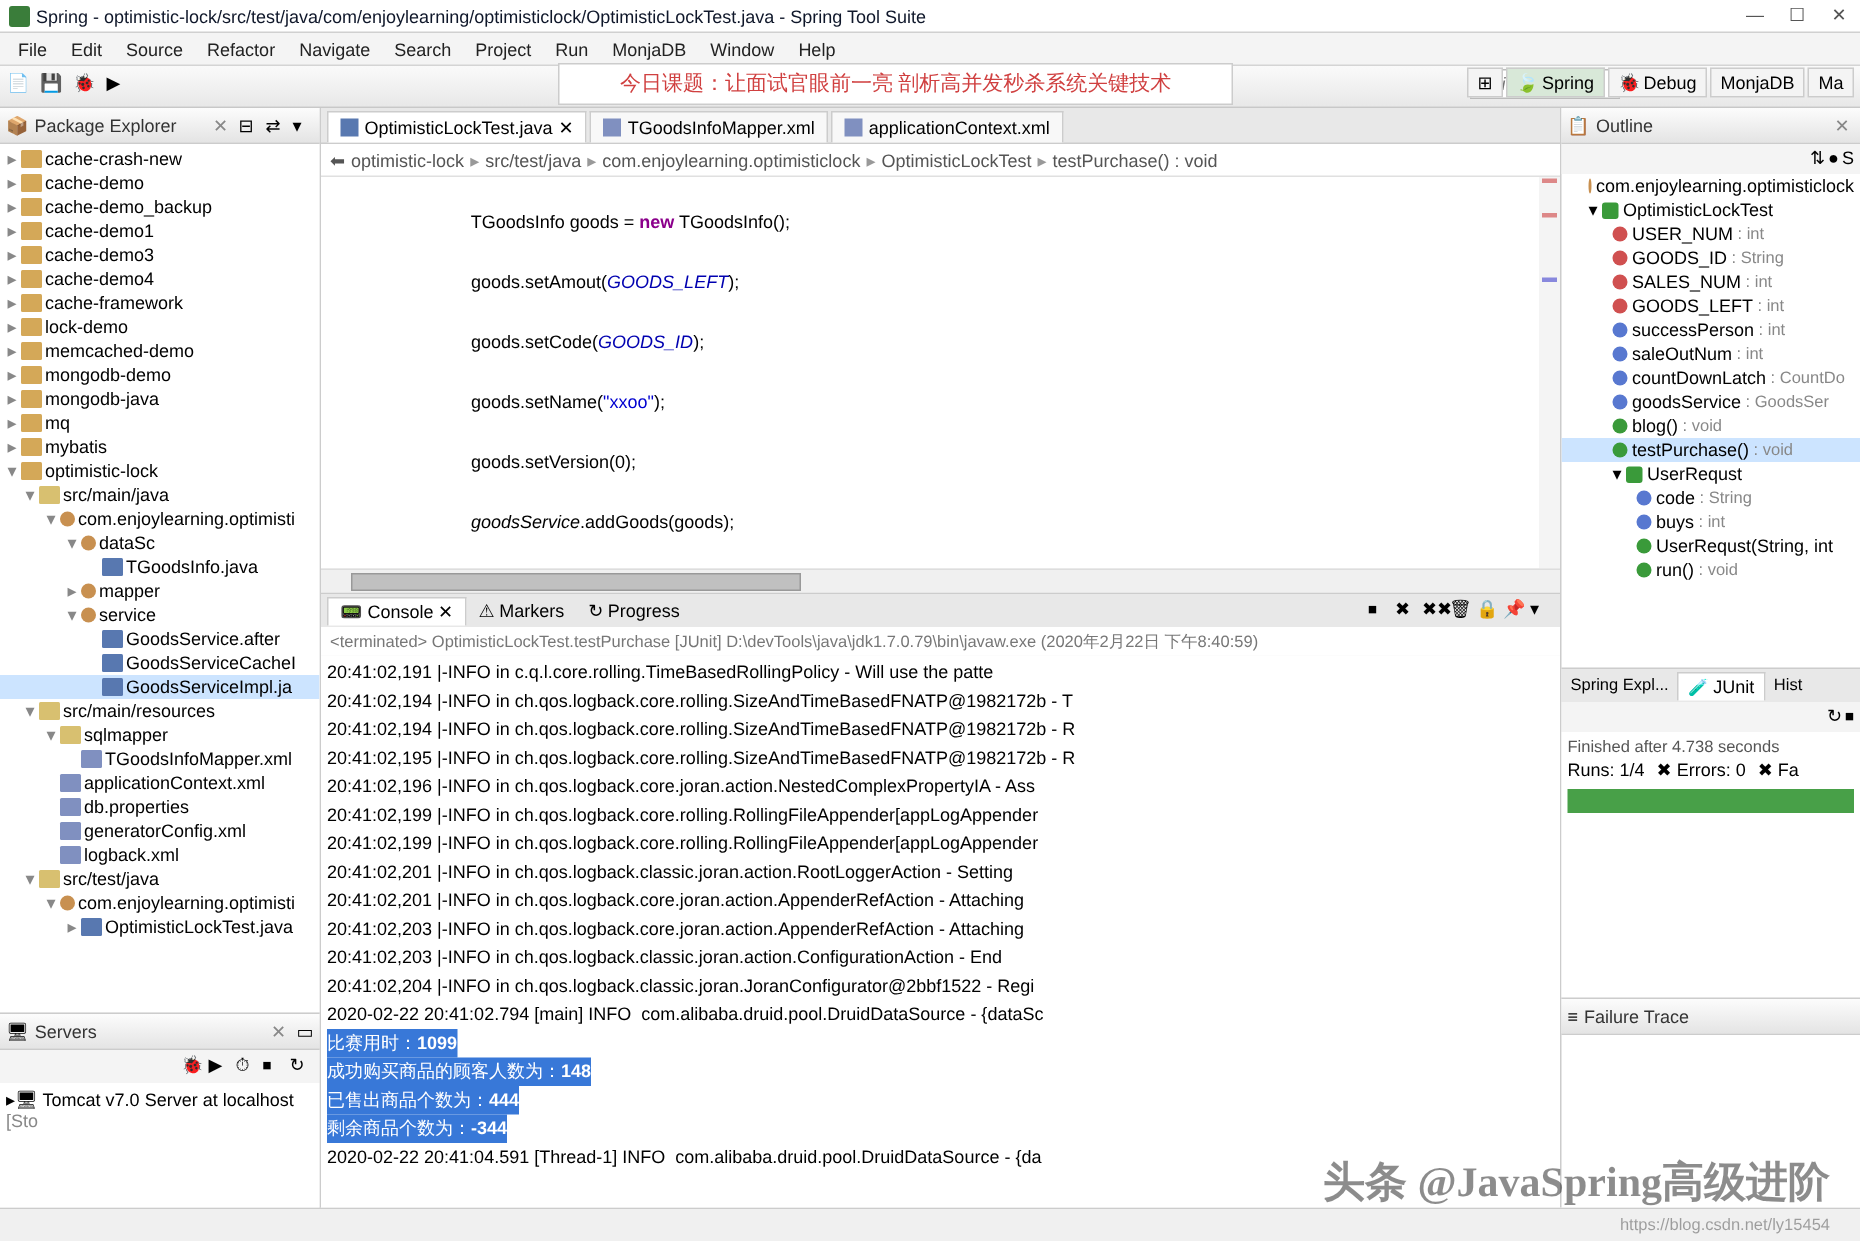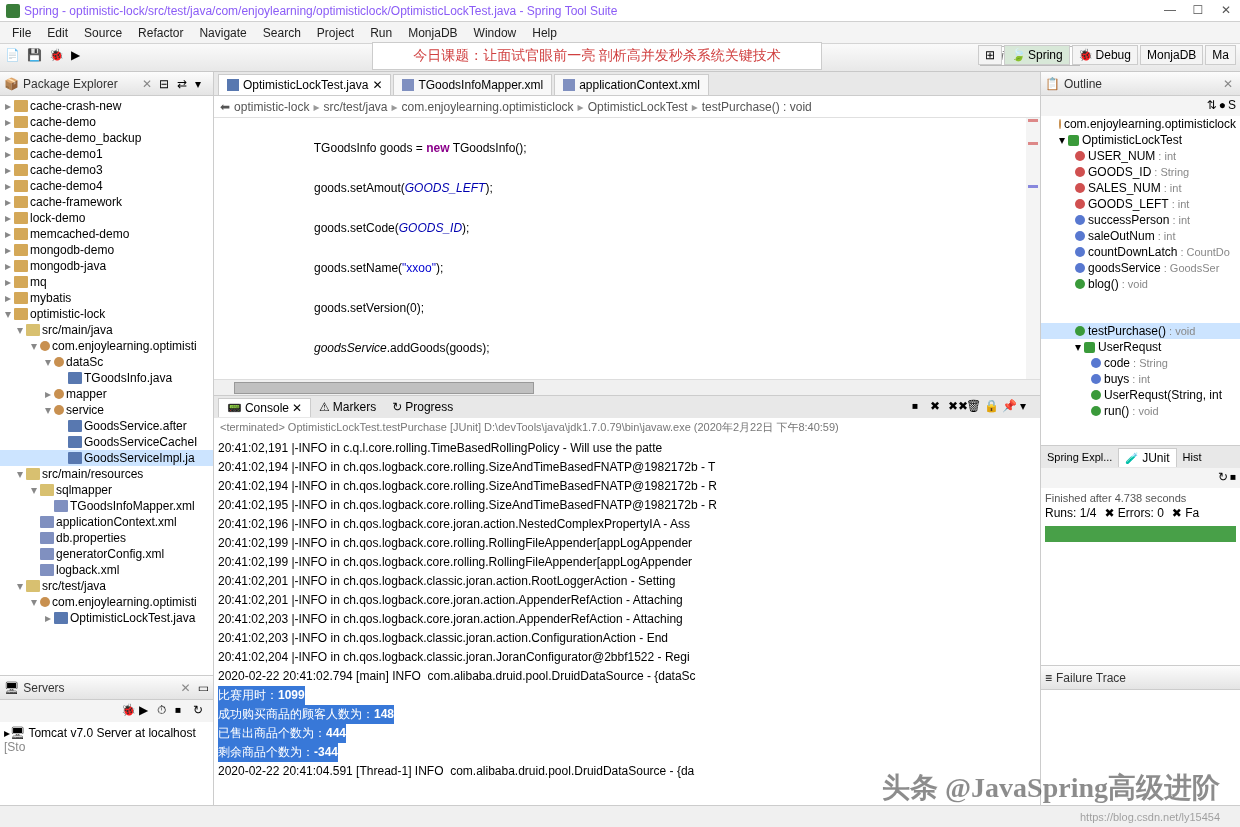--- a/index.html
+++ b/index.html
@@ -1,19 +1,19 @@
 <!DOCTYPE html>
 <html><head>
 <meta charset="utf-8">
 <style>
 * { margin:0; padding:0; box-sizing:border-box; font-family:"Segoe UI",Tahoma,sans-serif; font-size:12px; }
 body { background:#f0f0f0; width:1240px; height:827px; overflow:hidden; position:relative; }
 .titlebar { height:22px; background:#fff; border-bottom:1px solid #d0d0d0; display:flex; align-items:center; padding:0 6px; }
 .titlebar .icon { width:14px; height:14px; background:#3a7d3a; border-radius:2px; margin-right:4px; }
-.titlebar .txt { color:#8b5cf6; }
+.titlebar .txt { color:#0f172a; }
 .winctl { position:absolute; right:0; top:0; display:flex; }
 .winctl span { width:28px; height:20px; display:flex; align-items:center; justify-content:center; color:#555; }
 .menubar { height:22px; background:#f4f4f4; border-bottom:1px solid #d4d4d4; display:flex; align-items:center; padding-left:4px; }
 .menubar span { padding:2px 8px; color:#222; }
 .toolbar { height:28px; background:linear-gradient(#fafafa,#e8e8e8); border-bottom:1px solid #c8c8c8; display:flex; align-items:center; padding:0 4px; position:relative; }
 .toolbar .tbtn { width:20px; height:20px; margin:0 1px; display:inline-block; }
 .banner { position:absolute; left:372px; top:-2px; width:450px; height:28px; background:#fff; border:1px solid #ccc; display:flex; align-items:center; justify-content:center; color:#d04040; font-size:14px; font-family:"Microsoft YaHei"; }
 .quick { position:absolute; right:160px; top:2px; width:100px; height:20px; border:1px solid #bbb; background:#fff; padding:2px 4px; color:#999; font-style:italic; }
 .persp { position:absolute; right:4px; top:1px; display:flex; align-items:center; gap:2px; }
 .persp .pbtn { padding:2px 6px; border:1px solid #ccc; background:#f4f4f4; display:flex; align-items:center; gap:2px; }
@@ -72,21 +72,21 @@
 .console .selnum { color:#fff; font-weight:bold; }
 .right { width:200px; border-left:1px solid #ccc; display:flex; flex-direction:column; background:#fff; }
 .outline { flex:1; overflow:auto; }
 .outline .nd { padding:1px 4px; white-space:nowrap; display:flex; align-items:center; gap:3px; }
 .outline .mico { width:10px; height:10px; border-radius:50%; }
 .outline .pub { background:#3a9a3a; }
 .outline .cls { background:#3a9a3a; border-radius:2px; width:11px; height:11px; }
 .outline .fld { background:#5878d0; }
 .outline .sf { background:#d05050; font-style:italic; }
 .outline .typ { color:#888; font-size:11px; }
-.outline .sel { background:#cce4ff;margin-top:31px; }
+.outline .sel { background:#cce4ff; }
 .outline .oi1{padding-left:18px;}.outline .oi2{padding-left:34px;}.outline .oi3{padding-left:50px;}
 .junit { height:360px; border-top:1px solid #ccc; display:flex; flex-direction:column; }
 .jtabs { height:22px; background:#e8e8e8; display:flex; align-items:center; }
 .jtab { padding:2px 6px; font-size:11px; }
 .jtab.active { background:#fff; border:1px solid #ccc; border-bottom:none; }
 .jbody { flex:1; padding:4px; background:#fff; }
 .jstat { display:flex; gap:8px; font-size:11px; padding:2px 0; }
 .jbar { height:16px; background:#48a048; margin-top:4px; }
 .ftrace { height:140px; border-top:1px solid #ccc; }
 .ftrace .viewhdr { font-size:11px; }

